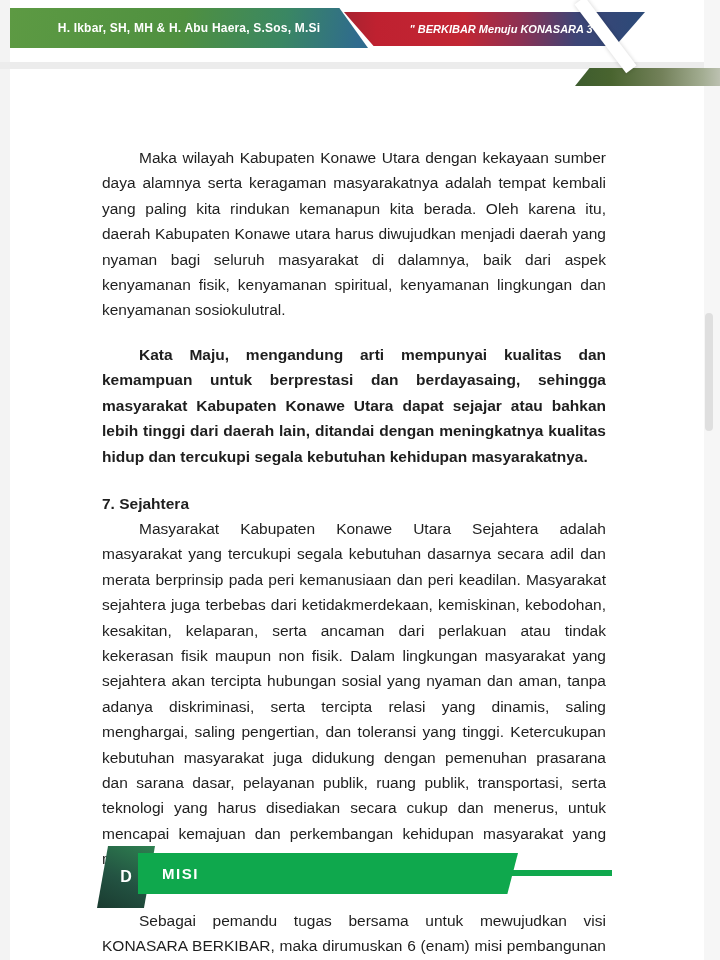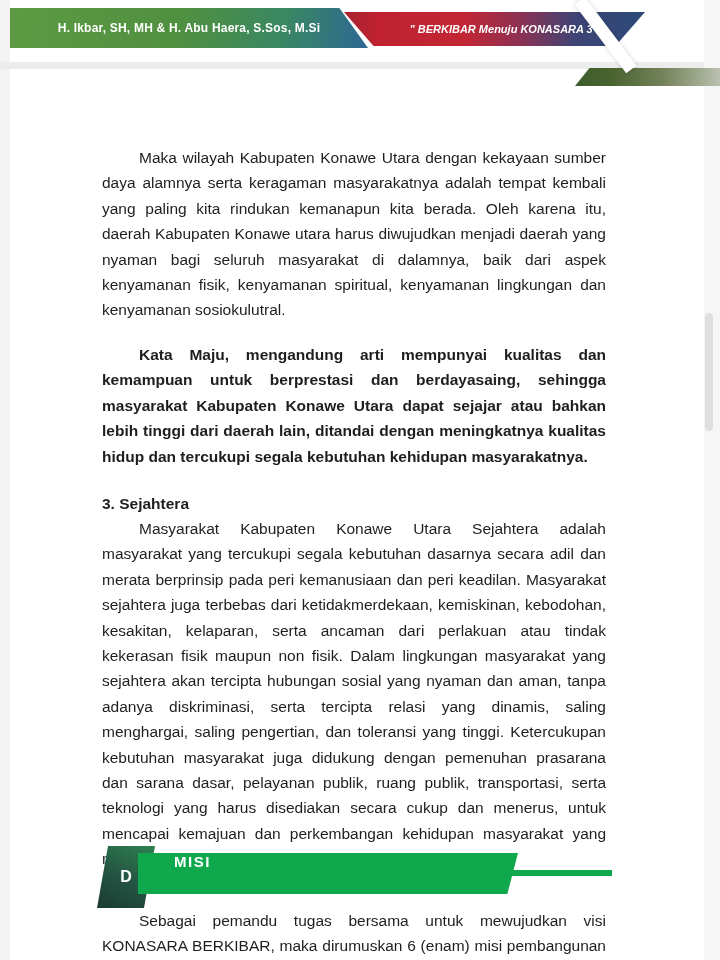--- a/index.html
+++ b/index.html
@@ -101,21 +101,21 @@
     clip-path: polygon(19% 0, 100% 0, 81% 100%, 0 100%);
     color: #fff; font-weight: bold; font-size: 16px;
     display: flex; align-items: center; justify-content: center;
     z-index: 3;
   }
   .misi-bar {
     position: absolute; left: 138px; top: 853px; width: 380px; height: 41px;
     background: var(--accent-green, #0fa84d);
     clip-path: polygon(0 0, 100% 0, 97.2% 100%, 0 100%);
     color: #fff; font-weight: bold; font-size: 15px; letter-spacing: 1.5px;
-    display: flex; align-items: flex-start; padding-left: 36px; box-sizing: border-box;
+    display: flex; align-items: center; padding-left: 24px; box-sizing: border-box;
     z-index: 4;
   }
   .misi-line {
     position: absolute; left: 512px; top: 870px; width: 100px; height: 6px;
     background: var(--accent-green, #0fa84d); z-index: 3;
   }
 </style>
 </head>
 <body>
 
@@ -138,21 +138,21 @@
     <span>" BERKIBAR Menuju KONASARA 3 "</span>
   </div>
 
   <div class="diag-stripe"></div>
 
 
   <p class="doc-block para p-intro">Maka wilayah Kabupaten Konawe Utara dengan kekayaan sumber daya alamnya serta keragaman masyarakatnya adalah tempat kembali yang paling kita rindukan kemanapun kita berada. Oleh karena itu, daerah Kabupaten Konawe utara harus diwujudkan menjadi daerah yang nyaman bagi seluruh masyarakat di dalamnya, baik dari aspek kenyamanan fisik, kenyamanan spiritual, kenyamanan lingkungan dan kenyamanan sosiokulutral.</p>
 
   <p class="doc-block para p-maju">Kata Maju, mengandung arti mempunyai kualitas dan kemampuan untuk berprestasi dan berdayasaing, sehingga masyarakat Kabupaten Konawe Utara dapat sejajar atau bahkan lebih tinggi dari daerah lain, ditandai dengan meningkatnya kualitas hidup dan tercukupi segala kebutuhan kehidupan masyarakatnya.</p>
 
-  <p class="doc-block heading h-sejahtera">3. Sejahtera</p>
+  <p class="doc-block heading h-sejahtera">7. Sejahtera</p>
   <p class="doc-block para p-sejahtera">Masyarakat Kabupaten Konawe Utara Sejahtera adalah masyarakat yang tercukupi segala kebutuhan dasarnya secara adil dan merata berprinsip pada peri kemanusiaan dan peri keadilan. Masyarakat sejahtera juga terbebas dari ketidakmerdekaan, kemiskinan, kebodohan, kesakitan, kelaparan, serta ancaman dari perlakuan atau tindak kekerasan fisik maupun non fisik. Dalam lingkungan masyarakat yang sejahtera akan tercipta hubungan sosial yang nyaman dan aman, tanpa adanya diskriminasi, serta tercipta relasi yang dinamis, saling menghargai, saling pengertian, dan toleransi yang tinggi. Ketercukupan kebutuhan masyarakat juga didukung dengan pemenuhan prasarana dan sarana dasar, pelayanan publik, ruang publik, transportasi, serta teknologi yang harus disediakan secara cukup dan menerus, untuk mencapai kemajuan dan perkembangan kehidupan masyarakat yang maju dan sejahtera.</p>
 
   <div class="misi-letter">
     <span>D</span>
   </div>
   <div class="misi-bar">
     <span>MISI</span>
   </div>
   <div class="misi-line"></div>
 

